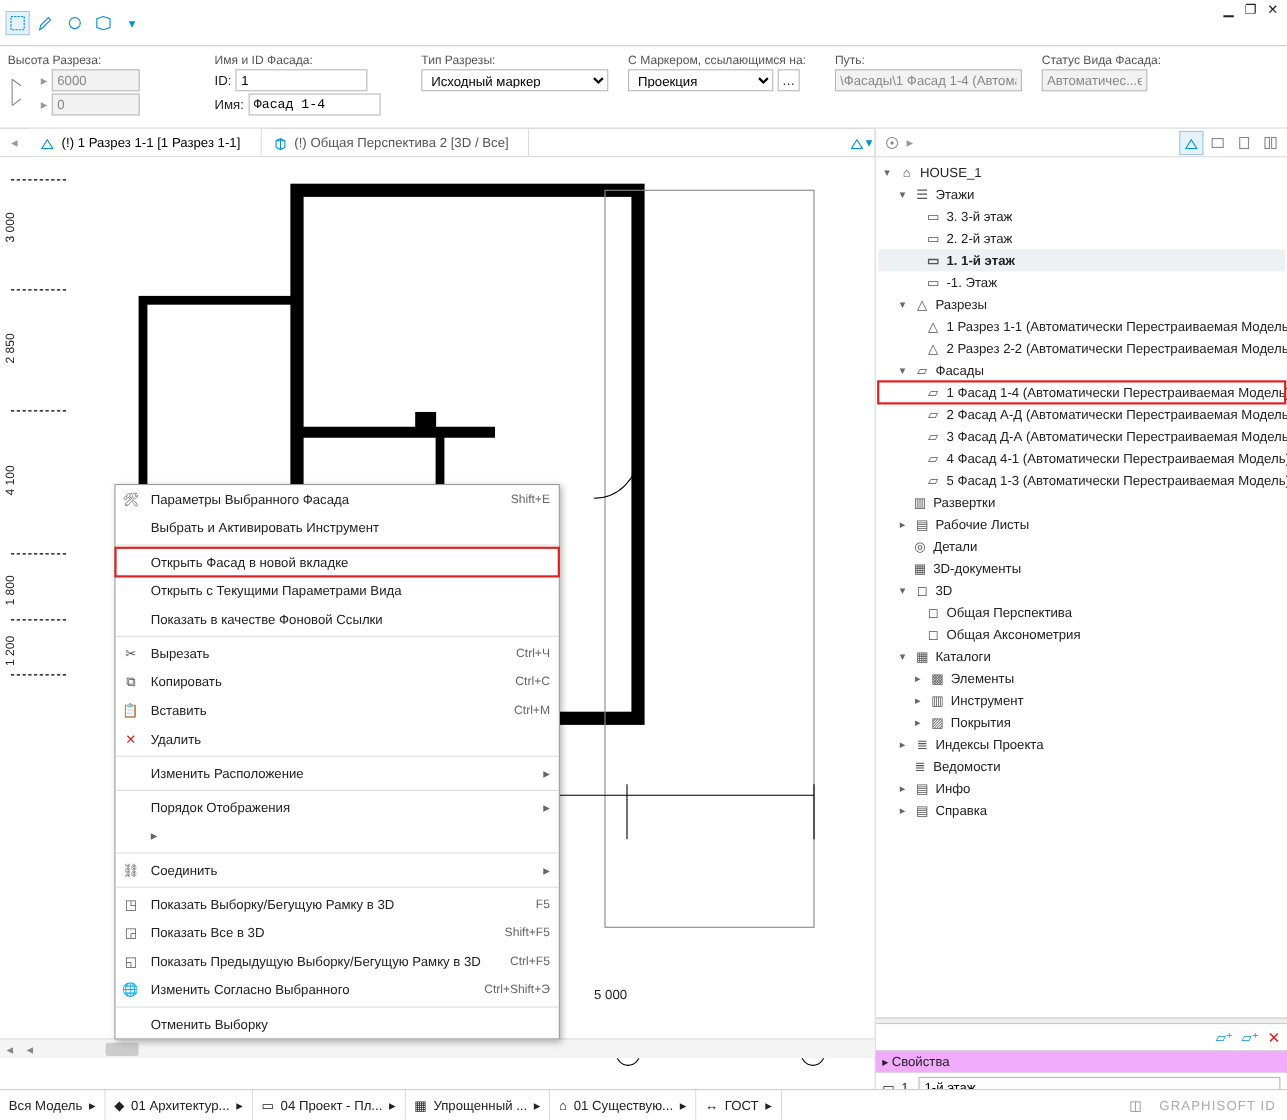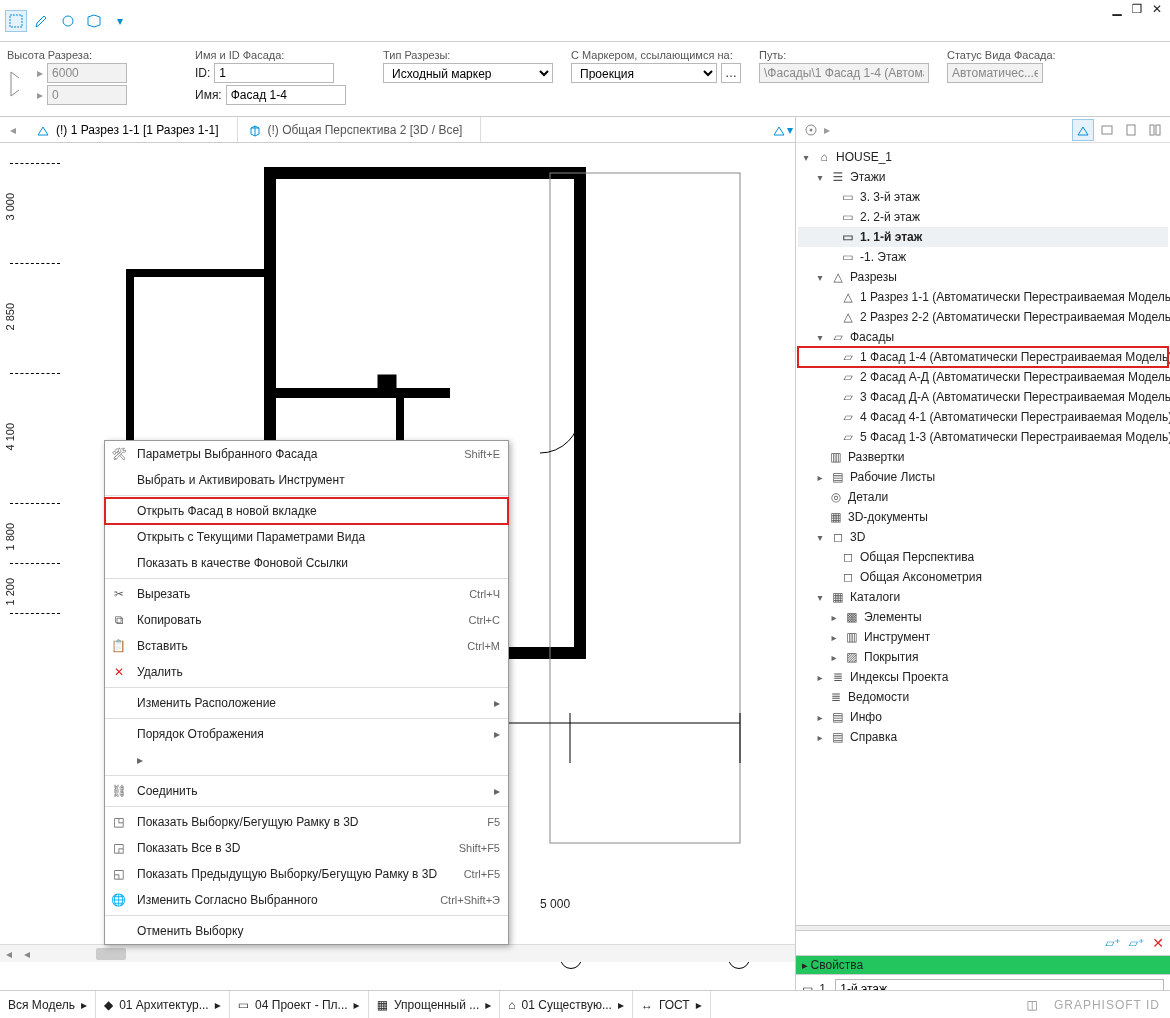--- a/index.html
+++ b/index.html
@@ -51,21 +51,21 @@
 .tree .tw { width: 12px; display: inline-flex; justify-content: center; color: #666; font-size: 10px; }
 .tree .icn { width: 16px; height: 16px; flex: 0 0 16px; display: flex; align-items: center; justify-content: center; color: #555; }
 .tree .node.boxed { outline: 2px solid #d22; outline-offset: -1px; }
 
 
 .side-split { height: 6px; background: #eee; border-top: 1px solid #ccc; border-bottom: 1px solid #ccc; }
 .props { }
 .props .toolbar { height: 24px; display: flex; justify-content: flex-end; align-items: center; gap: 8px; padding: 0 6px; }
 .props .toolbar .pi { color: #0090d8; }
 .props .toolbar .px { color: #d22; font-size: 14px; }
-.props .hdr { background: #22c55e; border: 1px solid #ccc; border-left: none; border-right: none; padding: 2px 6px; font-size: 11px; }
+.props .hdr { background: #f0abfc; border: 1px solid #ccc; border-left: none; border-right: none; padding: 2px 6px; font-size: 11px; }
 .props .row { display: flex; align-items: center; padding: 4px 6px; gap: 6px; }
 .props .row input { flex: 1; border: 1px solid #b8b8b8; padding: 2px 4px; height: 20px; }
 .props button.params { margin: 4px 6px; width: calc(100% - 12px); height: 22px; border: 1px solid #b8b8b8; background: linear-gradient(#fff,#eee); }
 
 
 .ctxmenu { position: absolute; left: 104px; top: 440px; width: 405px; background: #fff; border: 1px solid #999; box-shadow: 2px 2px 6px rgba(0,0,0,.3); z-index: 50; }
 .ctxmenu .mi { display: flex; align-items: center; height: 26px; padding: 0 8px 0 4px; gap: 8px; font-size: 12px; }
 .ctxmenu .mi.sep { height: 0; border-top: 1px solid #ddd; margin: 2px 0; }
 .ctxmenu .mi .micn { width: 20px; height: 20px; flex: 0 0 20px; display: flex; align-items: center; justify-content: center; color: #555; }
 .ctxmenu .mi .mlbl { flex: 1; }
@@ -145,31 +145,31 @@
     </div>
   </div>
   <div class="ibgroup" style="width:180px">
     <span class="lbl">Имя и ID Фасада:</span>
     <div class="row">
         <span>ID:</span>
         <input style="width: 120px;" value="1">
       </div>
     <div class="row">
         <span>Имя:</span>
-        <input style="width: 120px;" value="Фасад 1-4">
+        <input style="width: 120px; font-family: Liberation Mono, monospace;" value="Фасад 1-4">
       </div>
   </div>
   <div class="ibgroup" style="width:180px">
     <span class="lbl">Тип Разрезы:</span>
     <select style="width:170px"><option>Исходный маркер</option></select>
   </div>
   <div class="ibgroup" style="width:180px">
     <span class="lbl">С Маркером, ссылающимся на:</span>
     <div class="row">
-      <select style="width:146px"><option>Проекция</option></select>
+      <select style="width:132px"><option>Проекция</option></select>
       <div class="smallbtn">…</div>
     </div>
   </div>
   <div class="ibgroup" style="width:180px">
     <span class="lbl">Путь:</span>
     <input readonly="" style="width: 170px;" value="\Фасады\1 Фасад 1-4 (Автоматич">
   </div>
   <div class="ibgroup" style="width:100px">
     <span class="lbl">Статус Вида Фасада:</span>
     <input readonly="" style="width: 96px;" value="Автоматичес...ема">

